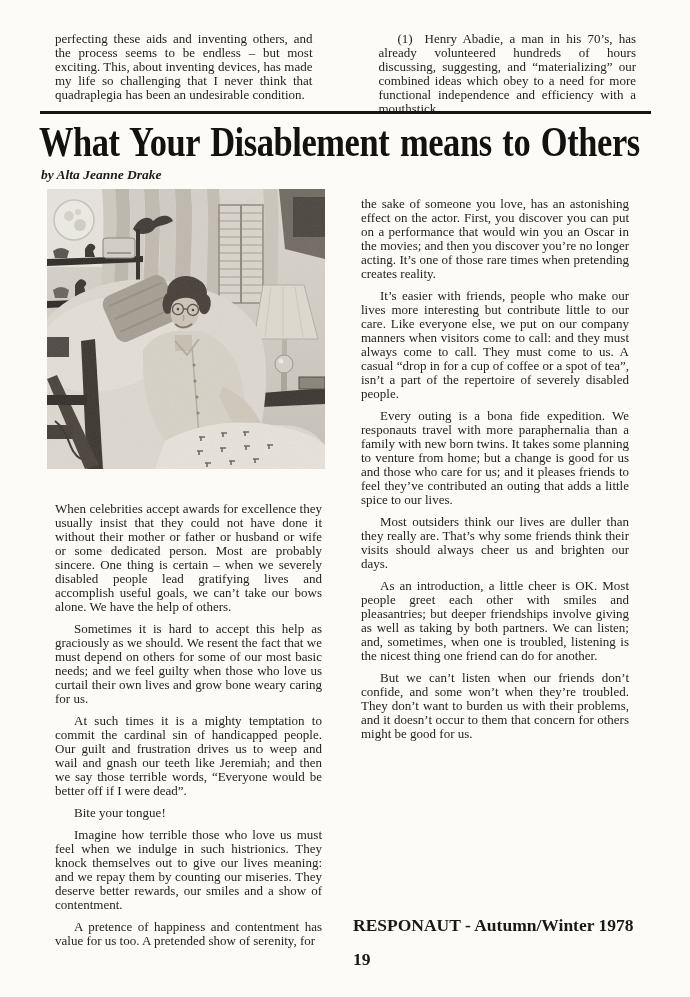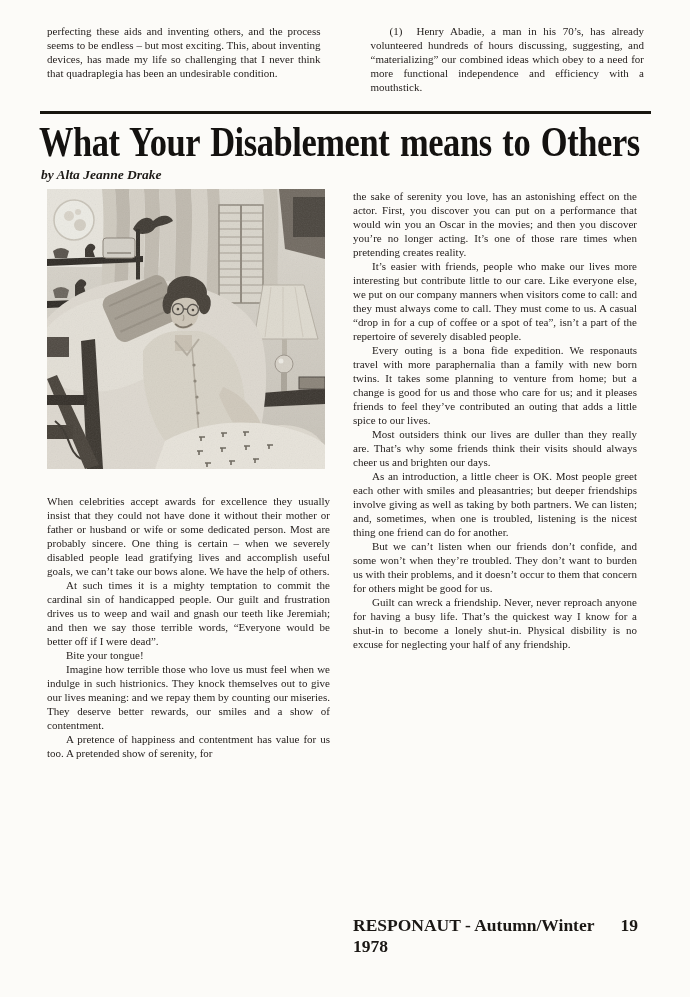--- a/index.html
+++ b/index.html
@@ -6,24 +6,24 @@
   .page{
     position:relative;
     width:690px;height:997px;
     margin:0 auto;
     background:#fcfbf8;
     font-family:"Liberation Serif", serif;
     color:#272220;
     overflow:hidden;
   }
   .body-text{
-    font-size:11px;
+    font-size:13px;
     line-height:14px;
     text-align:justify;
-    margin:0;
+    margin:8px;
   }
   .body-text + .body-text{text-indent:19px;}
   .top-row{
     position:absolute;left:47px;top:24px;width:597px;
     display:flex;gap:23px;
   }
   .top-row .cell{width:287px;}
   .hang{padding-left:27px;text-indent:-27px;}
   .marker{display:inline-block;width:27px;text-indent:0;}
   .rule{
@@ -42,21 +42,21 @@
   }
   figure.photo{
     position:absolute;left:47px;top:189px;width:278px;height:280px;
     margin:0;padding:0;background:#cdc8bf;
   }
   .left-col{position:absolute;left:47px;top:494px;width:283px;}
   .right-col{position:absolute;left:353px;top:189px;width:284px;}
   .page-footer{
     position:absolute;left:353px;top:915px;width:285px;
     display:flex;gap:13px;
-    font-weight:bold;font-size:17.5px;color:#1b1815;
+    font-weight:bold;font-size:17.5px;color:#1b1815;flex-direction:column;
   }
 </style>
 </head>
 <body>
 
 <div class="page">
 
   <section class="top-row">
     <p class="cell body-text">perfecting these aids and inventing others, and the process seems to be endless – but most exciting. This, about inventing devices, has made my life so challenging that I never think that quadraplegia has been an undesirable condition.</p>
     <p class="cell body-text hang"><span class="marker">(1)</span><span>Henry Abadie, a man in his 70’s, has already volunteered hundreds of hours discussing, suggesting, and “materializing” our combined ideas which obey to a need for more functional independence and efficiency with a mouthstick.</span></p>
@@ -219,34 +219,34 @@
         <rect x="0" y="236" width="26" height="14" fill="#443e36"></rect>
         <path d="M8 232 C24 244 20 262 34 270" fill="none" stroke="#3b362f" stroke-width="2"></path>
       </g>
 
       <rect width="278" height="280" filter="url(#grain)" opacity="0.12"></rect>
     </svg>
   </figure>
 
   <div class="left-col">
     <p class="body-text">When celebrities accept awards for excellence they usually insist that they could not have done it without their mother or father or husband or wife or some dedicated person. Most are probably sincere. One thing is certain – when we severely disabled people lead gratifying lives and accomplish useful goals, we can’t take our bows alone. We have the help of others.</p>
+    <p class="body-text">Sometimes it is hard to accept this help as graciously as we should. We resent the fact that we must depend on others for some of our most basic needs; and we feel guilty when those who love us curtail their own lives and grow bone weary caring for us.</p>
     <p class="body-text">At such times it is a mighty temptation to commit the cardinal sin of handicapped people. Our guilt and frustration drives us to weep and wail and gnash our teeth like Jeremiah; and then we say those terrible words, “Everyone would be better off if I were dead”.</p>
     <p class="body-text">Bite your tongue!</p>
     <p class="body-text">Imagine how terrible those who love us must feel when we indulge in such histrionics. They knock themselves out to give our lives meaning: and we repay them by counting our miseries. They deserve better rewards, our smiles and a show of contentment.</p>
     <p class="body-text">A pretence of happiness and contentment has value for us too. A pretended show of serenity, for</p>
   </div>
 
   <div class="right-col">
-    <p class="body-text">the sake of serenity you love, has an astonishing effect on the actor. First, you discover you can put on a performance that would win you an Oscar in the movies; and then you discover you’re no longer acting. It’s one of those rare times when pretending creates reality.</p>
+    <p class="body-text">the sake of someone you love, has an astonishing effect on the actor. First, you discover you can put on a performance that would win you an Oscar in the movies; and then you discover you’re no longer acting. It’s one of those rare times when pretending creates reality.</p>
     <p class="body-text">It’s easier with friends, people who make our lives more interesting but contribute little to our care. Like everyone else, we put on our company manners when visitors come to call: and they must always come to call. They must come to us. A casual “drop in for a cup of coffee or a spot of tea”, isn’t a part of the repertoire of severely disabled people.</p>
     <p class="body-text">Every outing is a bona fide expedition. We responauts travel with more paraphernalia than a family with new born twins. It takes some planning to venture from home; but a change is good for us and those who care for us; and it pleases friends to feel they’ve contributed an outing that adds a little spice to our lives.</p>
     <p class="body-text">Most outsiders think our lives are duller than they really are. That’s why some friends think their visits should always cheer us and brighten our days.</p>
     <p class="body-text">As an introduction, a little cheer is OK. Most people greet each other with smiles and pleasantries; but deeper friendships involve giving as well as taking by both partners. We can listen; and, sometimes, when one is troubled, listening is the nicest thing one friend can do for another.</p>
     <p class="body-text">But we can’t listen when our friends don’t confide, and some won’t when they’re troubled. They don’t want to burden us with their problems, and it doesn’t occur to them that concern for others might be good for us.</p>
-    <p class="body-text">Guilt can wreck a friendship. Never, never reproach anyone for having a busy life. That’s the quickest way I know for a shut-in to become a lonely shut-in. Physical disbility is no excuse for neglecting your half of any friendship.</p>
   </div>
 
   <div class="page-footer">
     <span>RESPONAUT - Autumn/Winter 1978</span>
     <span>19</span>
   </div>
 
 </div>
 
 </body></html>

